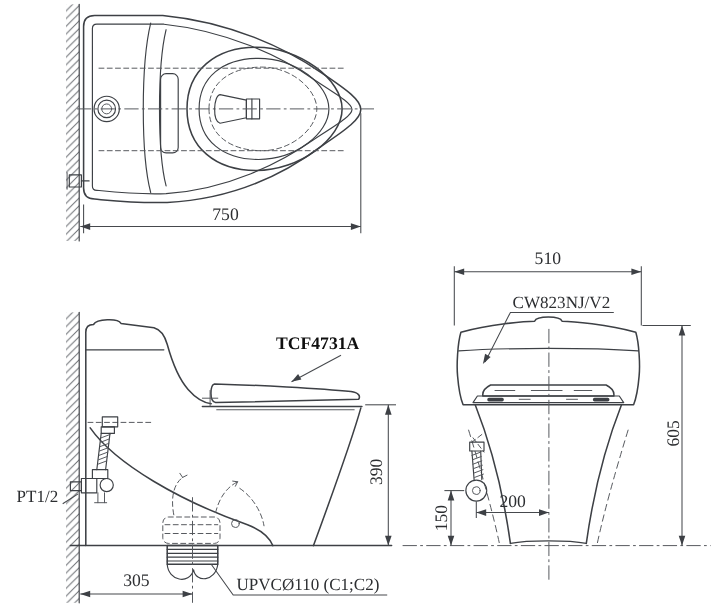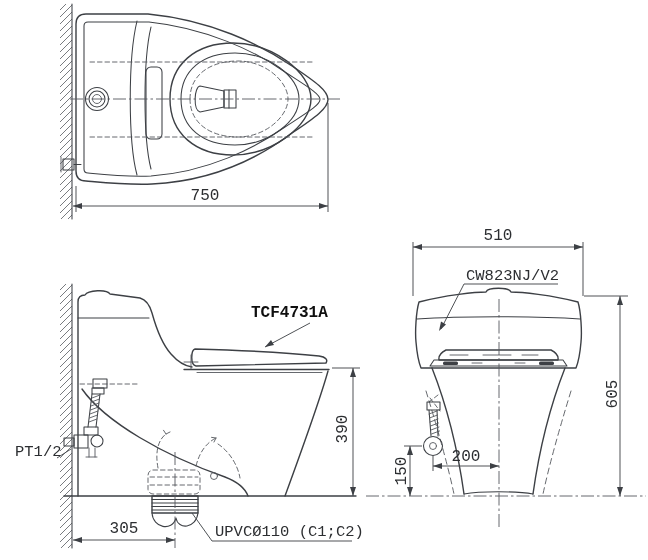--- a/index.html
+++ b/index.html
@@ -1,17 +1,17 @@
 <!DOCTYPE html>
 <html><head>
 <meta charset="utf-8">
 <style>
   html,body{margin:0;padding:0;background:#ffffff;}
   .stage{position:relative;width:648px;height:560px;background:#ffffff;overflow:hidden;
-         font-family:Liberation Mono, monospace;}
+         font-family:Liberation Serif, serif;}
   svg{display:block;}
   .ol  {fill:none;stroke:#3d4045;stroke-width:1.4;stroke-linecap:round;stroke-linejoin:round;}
   .ol2 {fill:none;stroke:#3d4045;stroke-width:1.05;stroke-linecap:round;stroke-linejoin:round;}
   .thin{fill:none;stroke:#55585d;stroke-width:0.9;stroke-linecap:round;}
   .dash{stroke-dasharray:4.5 3;}
   .dashg{stroke-dasharray:6 4;}
   .cl  {fill:none;stroke:#55585d;stroke-width:0.9;stroke-dasharray:13 3 2.5 3;}
   .dim {fill:none;stroke:#46494d;stroke-width:0.95;}
   .arr {fill:#3d4045;stroke:none;}
   .dimtxt{font-size:16px;fill:#2c2e31;}

